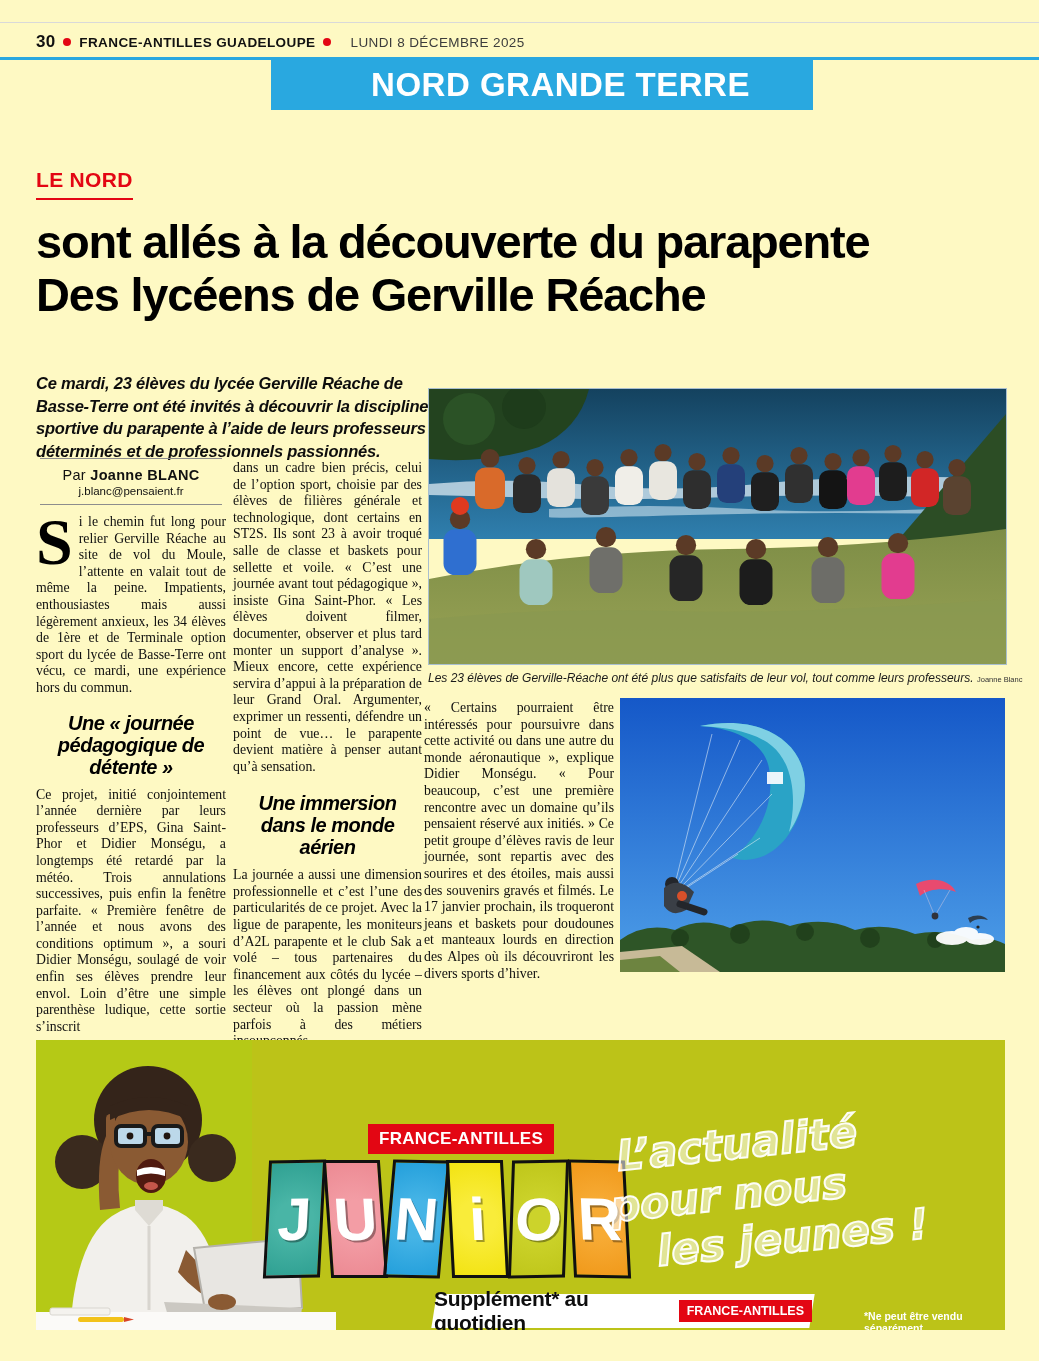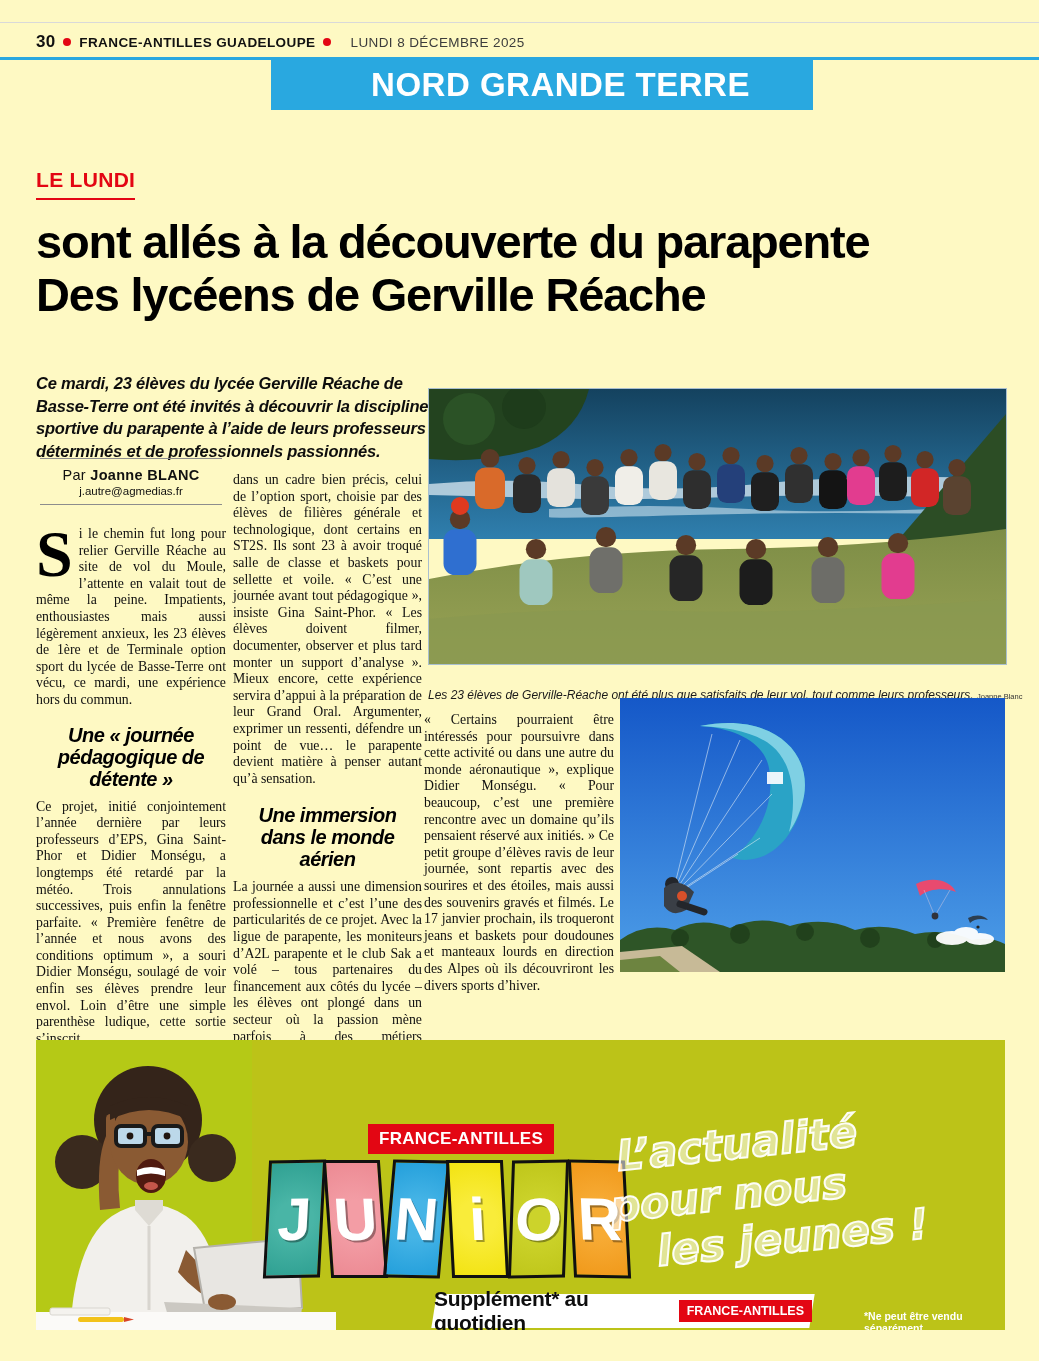--- a/index.html
+++ b/index.html
@@ -29,34 +29,34 @@
 
   
   .byline{left:40px;top:458px;width:182px;border-top:1px solid #8d8d8d;border-bottom:1px solid #8d8d8d;
       padding:8px 0 7px;text-align:center;}
   .byline .who{font-size:14.5px;letter-spacing:.3px;}
   .byline .who b{font-weight:bold;}
   .byline .mail{font-size:11.5px;margin-top:2px;}
 
   
   .bodycol{font-family:"Liberation Serif",serif;font-size:13.8px;line-height:16.6px;
-      text-align:justify;color:#0f0f0f;margin-top:12px;}
+      text-align:justify;color:#0f0f0f;}
   .col1{left:36px;top:514px;width:190px;}
   .col2{left:233px;top:460px;width:189px;}
   .col3{left:424px;top:700px;width:190px;}
   .dropcap{float:left;font-family:"Liberation Serif",serif;font-weight:bold;font-size:66px;
       line-height:52px;padding:2px 6px 0 0;color:#000;}
   .subhead{font-family:"Liberation Sans",sans-serif;font-weight:bold;font-size:20px;line-height:1.1;
       letter-spacing:-.5px;text-align:center;margin:15px 4px 9px;color:#000;font-style:italic;}
   .subhead2{margin-top:17px;}
 
   
   .photo1{left:428px;top:388px;width:579px;height:277px;border:1px solid #a9bfcf;box-sizing:border-box;overflow:hidden;}
   .photo2{left:620px;top:698px;width:385px;height:274px;overflow:hidden;}
-  .caption{font-style:italic;font-size:12.5px;line-height:1.35;color:#1a1a1a;letter-spacing:0;margin-top:17px;}
+  .caption{font-style:italic;font-size:12.5px;line-height:1.35;color:#1a1a1a;letter-spacing:0;}
   .cap1{left:428px;top:670px;width:600px;white-space:nowrap;font-size:12px;}
   .cap2{left:620px;top:980px;width:385px;}
   .credit{font-style:normal;font-size:7.5px;color:#333;letter-spacing:0;}
   .cap2 .credit{position:absolute;right:2px;bottom:3px;}
 
   
   .ad{left:36px;top:1040px;width:969px;height:290px;background:#bcc318;overflow:hidden;}
   .ad-girl{position:absolute;left:0;top:0;}
   .ad-top{position:absolute;left:195px;right:8px;top:22px;text-align:center;color:#fff;
       font-weight:bold;font-size:37px;letter-spacing:7px;}
@@ -94,37 +94,37 @@
   <div class="abs topbar">
     <span class="pagenum">30</span>
     <span class="dot"></span>
     <span class="edition">FRANCE-ANTILLES GUADELOUPE</span>
     <span class="dot"></span>
     <span class="date">LUNDI 8 DÉCEMBRE 2025</span>
   </div>
   <div class="abs cyan-rule"></div>
   <div class="abs section-banner">NORD GRANDE TERRE</div>
 
-  <div class="abs kicker">LE LUNDI</div>
+  <div class="abs kicker">LE NORD</div>
   <div class="abs headline">
     <div>sont allés à la découverte du parapente</div>
     <div>Des lycéens de Gerville Réache</div>
   </div>
   <div class="abs standfirst">Ce mardi, 23 élèves du lycée Gerville Réache de Basse-Terre ont été invités à découvrir la discipline sportive du parapente à l’aide de leurs professeurs déterminés et de professionnels passionnés.</div>
 
   <div class="abs byline">
     <div class="who">
       <span>Par</span>
       <b>Joanne BLANC</b>
     </div>
-    <div class="mail">j.autre@agmedias.fr</div>
+    <div class="mail">j.blanc@pensaient.fr</div>
   </div>
 
   <div class="abs bodycol col1">
-    <p style="margin:0"><span class="dropcap">S</span><span>i le chemin fut long pour relier Gerville Réache au site de vol du Moule, l’attente en valait tout de même la peine. Impatients, enthousiastes mais aussi légèrement anxieux, les 23 élèves de 1ère et de Terminale option sport du lycée de Basse-Terre ont vécu, ce mardi, une expérience hors du commun.</span></p>
+    <p style="margin:0"><span class="dropcap">S</span><span>i le chemin fut long pour relier Gerville Réache au site de vol du Moule, l’attente en valait tout de même la peine. Impatients, enthousiastes mais aussi légèrement anxieux, les 34 élèves de 1ère et de Terminale option sport du lycée de Basse-Terre ont vécu, ce mardi, une expérience hors du commun.</span></p>
     <div class="subhead">Une « journée pédagogique de détente »</div>
     <p style="margin:0">Ce projet, initié conjointement l’année dernière par leurs professeurs d’EPS, Gina Saint-Phor et Didier Monségu, a longtemps été retardé par la météo. Trois annulations successives, puis enfin la fenêtre parfaite. « Première fenêtre de l’année et nous avons des conditions optimum », a souri Didier Monségu, soulagé de voir enfin ses élèves prendre leur envol. Loin d’être une simple parenthèse ludique, cette sortie s’inscrit</p>
   </div>
 
   <div class="abs bodycol col2">
     <p style="margin:0">dans un cadre bien précis, celui de l’option sport, choisie par des élèves de filières générale et technologique, dont certains en ST2S. Ils sont 23 à avoir troqué salle de classe et baskets pour sellette et voile. « C’est une journée avant tout pédagogique », insiste Gina Saint-Phor. « Les élèves doivent filmer, documenter, observer et plus tard monter un support d’analyse ». Mieux encore, cette expérience servira d’appui à la préparation de leur Grand Oral. Argumenter, exprimer un ressenti, défendre un point de vue… le parapente devient matière à penser autant qu’à sensation.</p>
     <div class="subhead subhead2">Une immersion dans le monde aérien</div>
     <p style="margin:0">La journée a aussi une dimension professionnelle et c’est l’une des particularités de ce projet. Avec la ligue de parapente, les moniteurs d’A2L parapente et le club Sak a volé – tous partenaires du financement aux côtés du lycée – les élèves ont plongé dans un secteur où la passion mène parfois à des métiers insoupçonnés.</p>
   </div>
 

